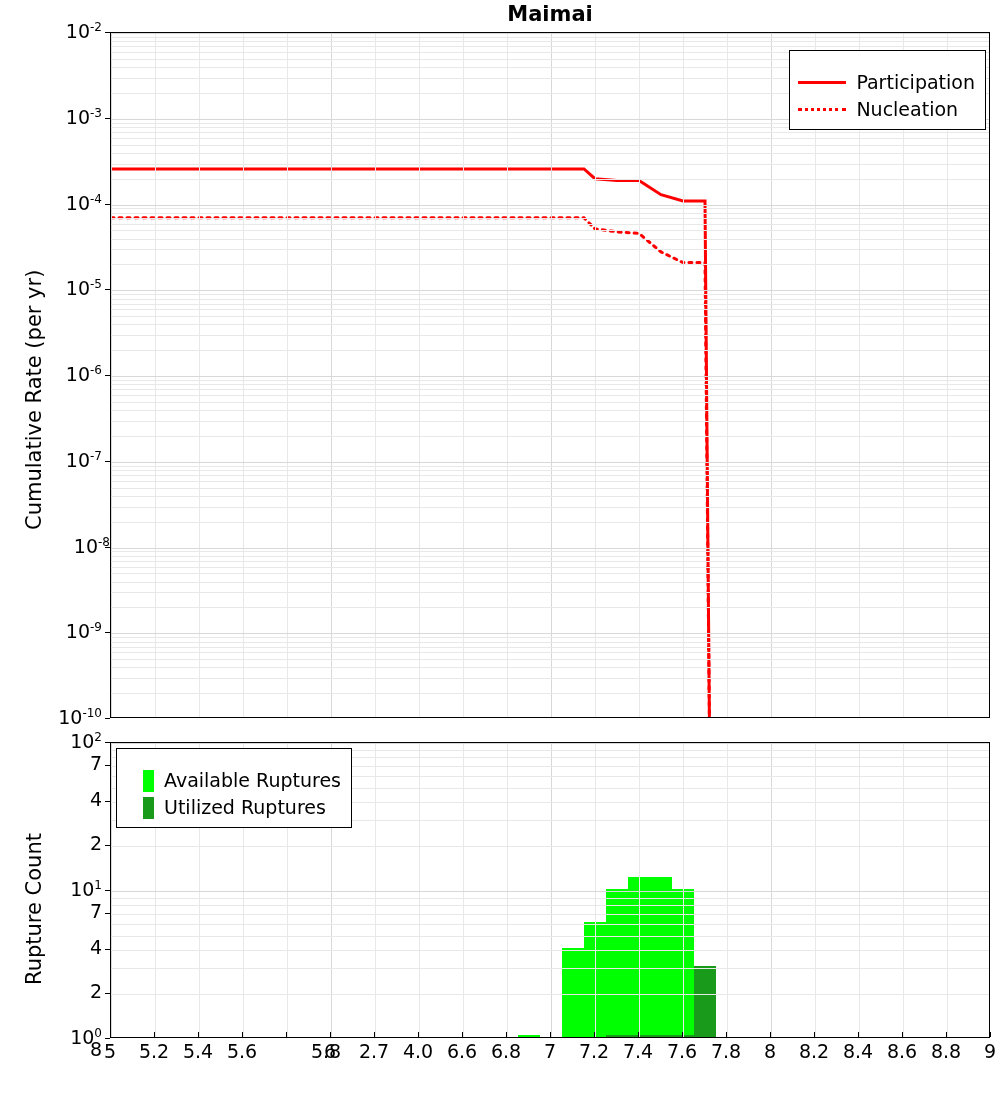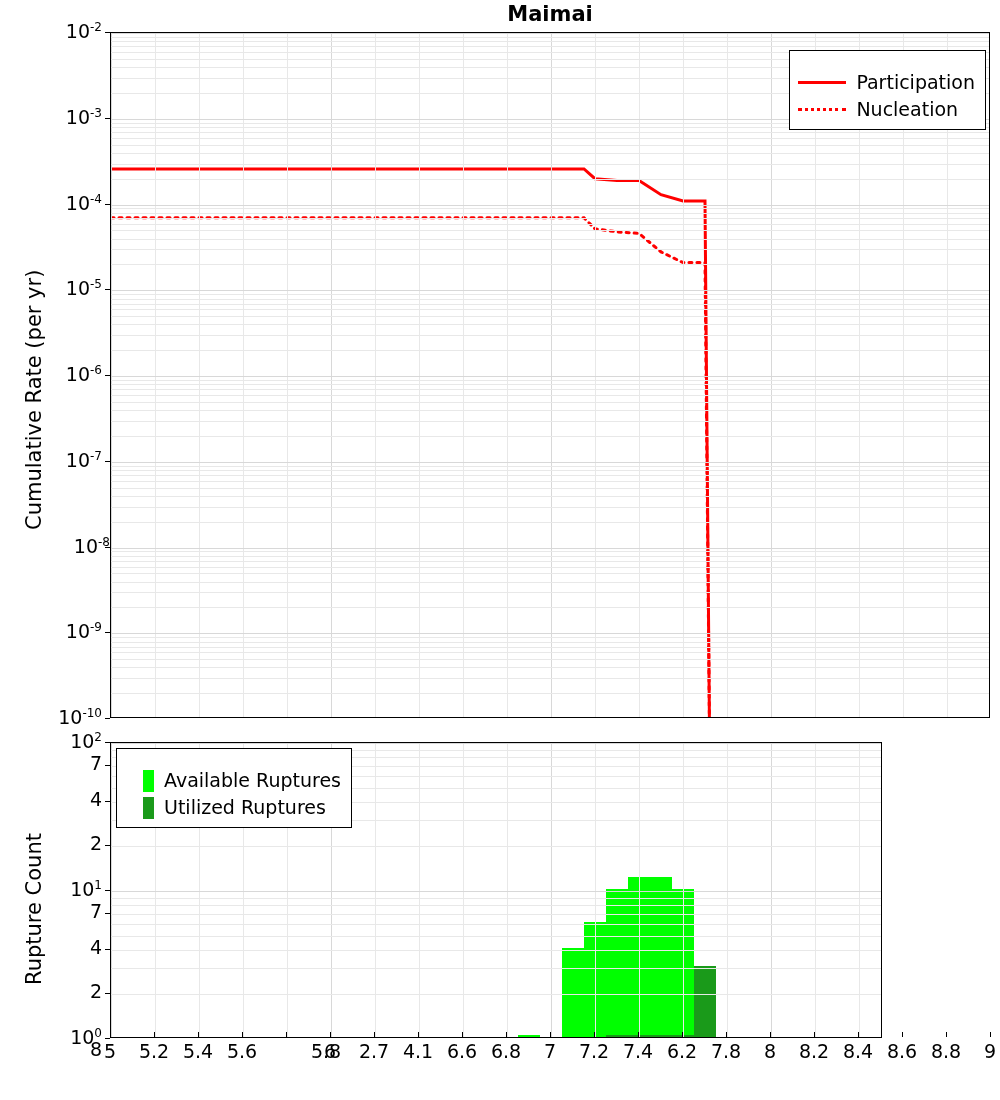--- a/index.html
+++ b/index.html
@@ -40,21 +40,21 @@
   }
   #axes-top {
     left: 110px;
     top: 32px;
     width: 880px;
     height: 686px;
   }
   #axes-bottom {
     left: 110px;
     top: 742px;
-    width: 772px;
+    width: 880px;
     height: 296px;
   }
   
   .grid-line {
     position: absolute;
     background: #e8e8e8;
   }
   .grid-line.major {
     background: #d8d8d8;
   }
@@ -423,33 +423,33 @@
       <div class="xtick" style="left: 168px; width: 60px;">5.4</div>
       <div class="tickmark-x" style="left: 198px;"></div>
       <div class="xtick" style="left: 212px; width: 60px;">5.6</div>
       <div class="tickmark-x" style="left: 242px;"></div>
       <div class="xtick" style="left: 256px; width: 60px; padding-left: 40px;">5.8</div>
       <div class="tickmark-x" style="left: 286px;"></div>
       <div class="xtick" style="left: 300px; width: 60px;">6</div>
       <div class="tickmark-x" style="left: 330px;"></div>
       <div class="xtick" style="left: 344px; width: 60px;">2.7</div>
       <div class="tickmark-x" style="left: 374px;"></div>
-      <div class="xtick" style="left: 388px; width: 60px;">4.1</div>
+      <div class="xtick" style="left: 388px; width: 60px;">4.0</div>
       <div class="tickmark-x" style="left: 418px;"></div>
       <div class="xtick" style="left: 432px; width: 60px;">6.6</div>
       <div class="tickmark-x" style="left: 462px;"></div>
       <div class="xtick" style="left: 476px; width: 60px;">6.8</div>
       <div class="tickmark-x" style="left: 506px;"></div>
       <div class="xtick" style="left: 520px; width: 60px;">7</div>
       <div class="tickmark-x" style="left: 550px;"></div>
       <div class="xtick" style="left: 564px; width: 60px;">7.2</div>
       <div class="tickmark-x" style="left: 594px;"></div>
       <div class="xtick" style="left: 608px; width: 60px;">7.4</div>
       <div class="tickmark-x" style="left: 638px;"></div>
-      <div class="xtick" style="left: 652px; width: 60px;">6.2</div>
+      <div class="xtick" style="left: 652px; width: 60px;">7.6</div>
       <div class="tickmark-x" style="left: 682px;"></div>
       <div class="xtick" style="left: 696px; width: 60px;">7.8</div>
       <div class="tickmark-x" style="left: 726px;"></div>
       <div class="xtick" style="left: 740px; width: 60px;">8</div>
       <div class="tickmark-x" style="left: 770px;"></div>
       <div class="xtick" style="left: 784px; width: 60px;">8.2</div>
       <div class="tickmark-x" style="left: 814px;"></div>
       <div class="xtick" style="left: 828px; width: 60px;">8.4</div>
       <div class="tickmark-x" style="left: 858px;"></div>
       <div class="xtick" style="left: 872px; width: 60px;">8.6</div>

